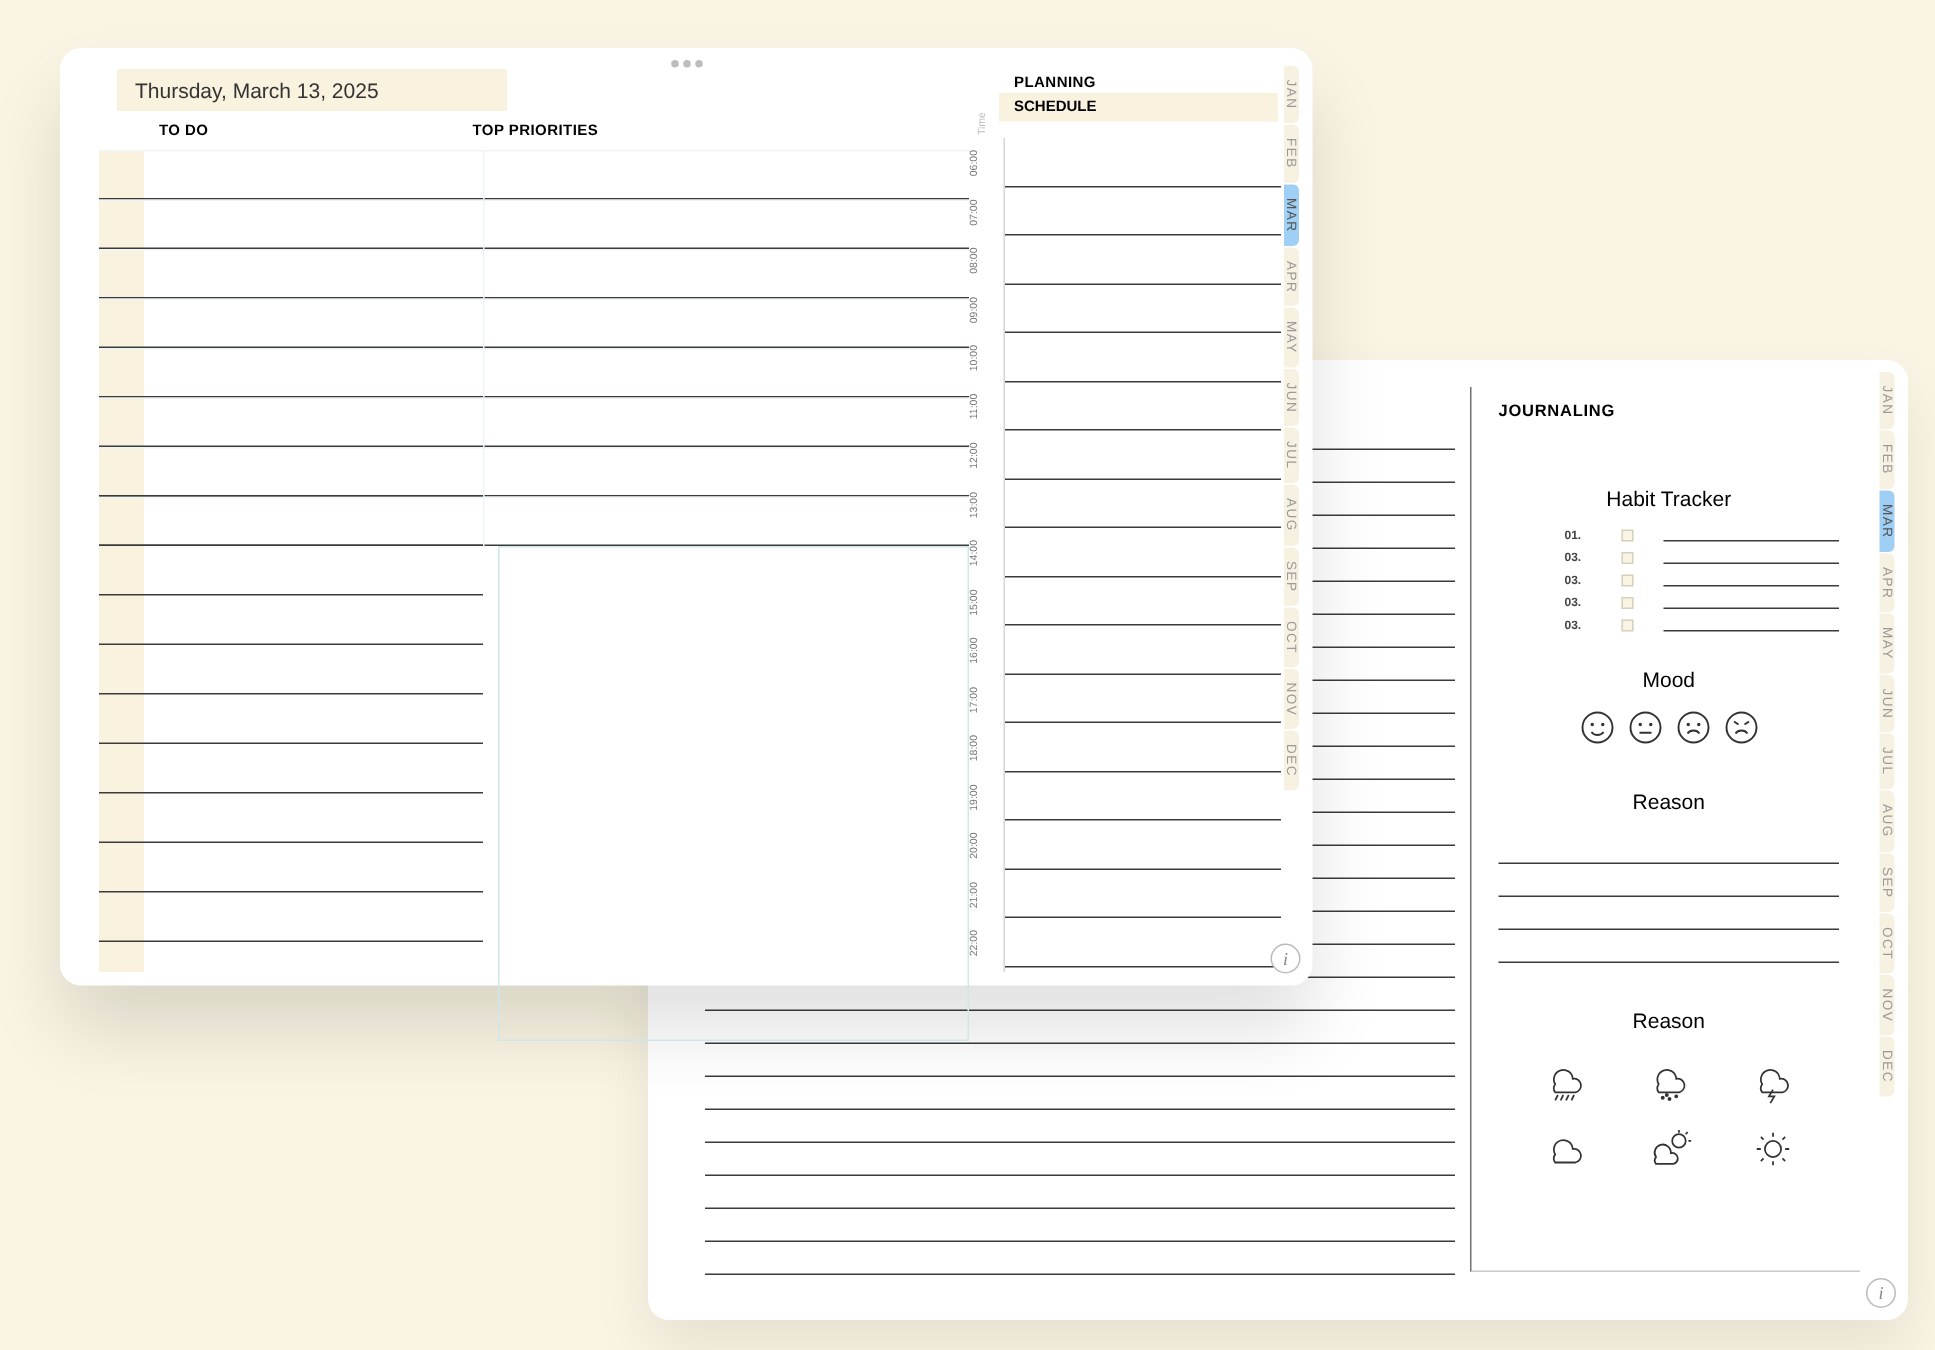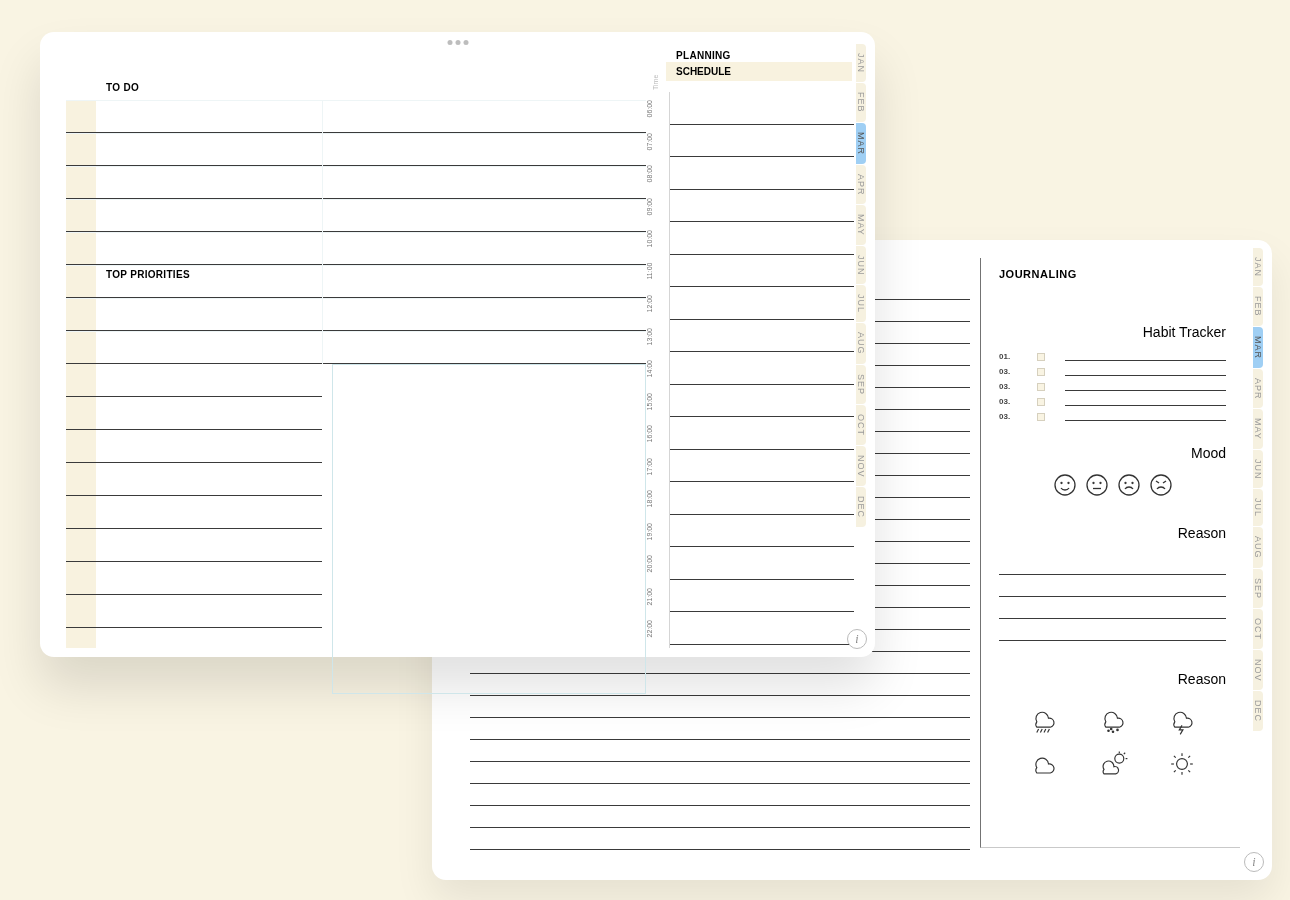--- a/index.html
+++ b/index.html
@@ -68,28 +68,29 @@
     padding: 10px 14px 14px 18px;
   }
   .j-title {
     font-size: 11px;
     font-weight: 700;
     letter-spacing: 0.5px;
     margin-bottom: 44px;
   }
   .j-sec {
     font-size: 14px;
-    text-align: right;
+    text-align: center;
     margin-bottom: 12px;
   }
   .habit-row {
     display: flex;
     align-items: flex-end;
     gap: 20px;
     margin-bottom: 6px;
+    margin-left: 44px;
   }
   .habit-row .num {
     font-size: 8px;
     font-weight: 600;
     color: #444;
     width: 18px;
   }
   .habit-row .box {
     width: 8px; height: 8px;
     border: 1px solid #d6d0be;
@@ -216,21 +217,20 @@
   }
   .headers {
     position: absolute;
     left: 40px;
     top: 2px;
     display: flex;
     gap: 176px;
     font-size: 10px;
     font-weight: 700;
     letter-spacing: 0.3px;
-    flex-direction: column;
   }
   .todo-rows {
     position: absolute;
     left: 0; top: 20px;
     width: 580px;
   }
   .todo-rows .tr {
     height: 33px;
     border-bottom: 1px solid #3a3a3a;
     border-top: 1px solid #eef5f6;
@@ -531,20 +531,21 @@
       <div class="tab">MAY</div>
       <div class="tab">JUN</div>
       <div class="tab">JUL</div>
       <div class="tab">AUG</div>
       <div class="tab">SEP</div>
       <div class="tab">OCT</div>
       <div class="tab">NOV</div>
       <div class="tab">DEC</div>
     </div>
 
+  <div class="date-chip">Thursday, March 13, 2025</div>
 
   <div class="p1-left">
     <div class="margin-col"></div>
     <div class="headers">
       <span>TO DO</span>
       <span>TOP PRIORITIES</span>
     </div>
     <div class="todo-rows">
       <div class="tr">
           <div class="split"></div>

